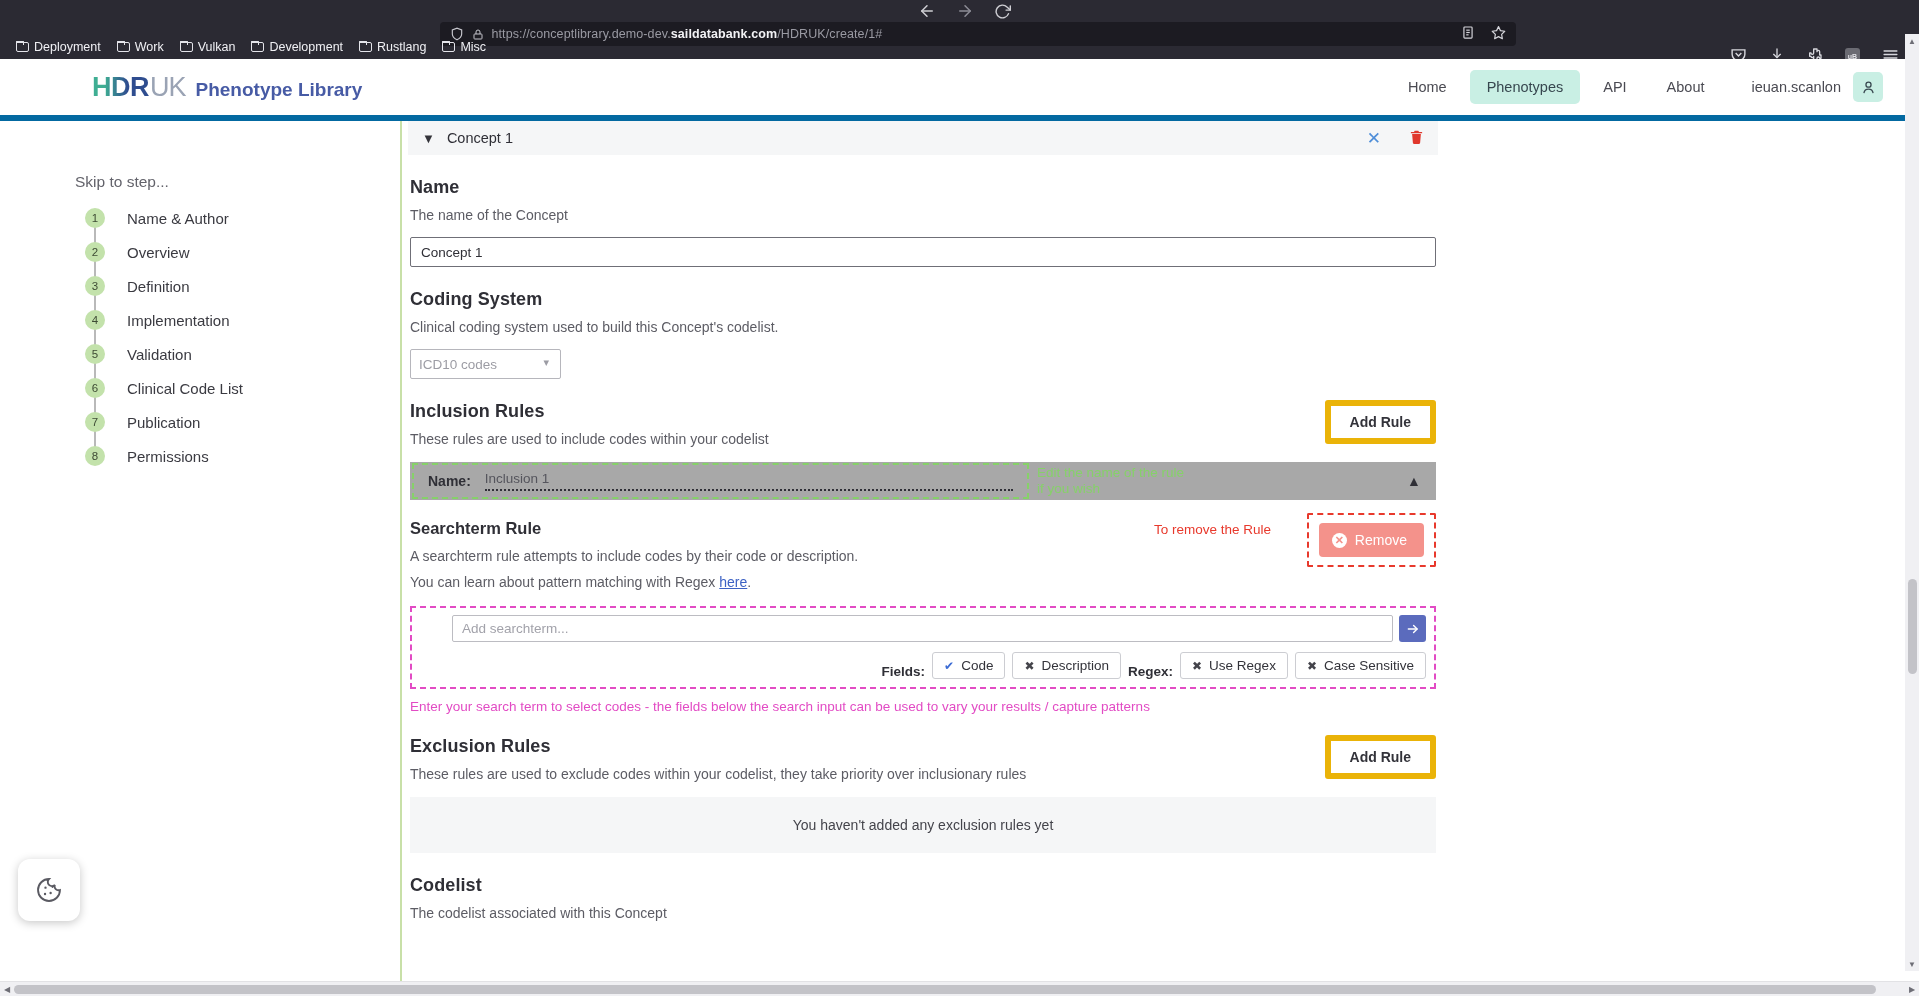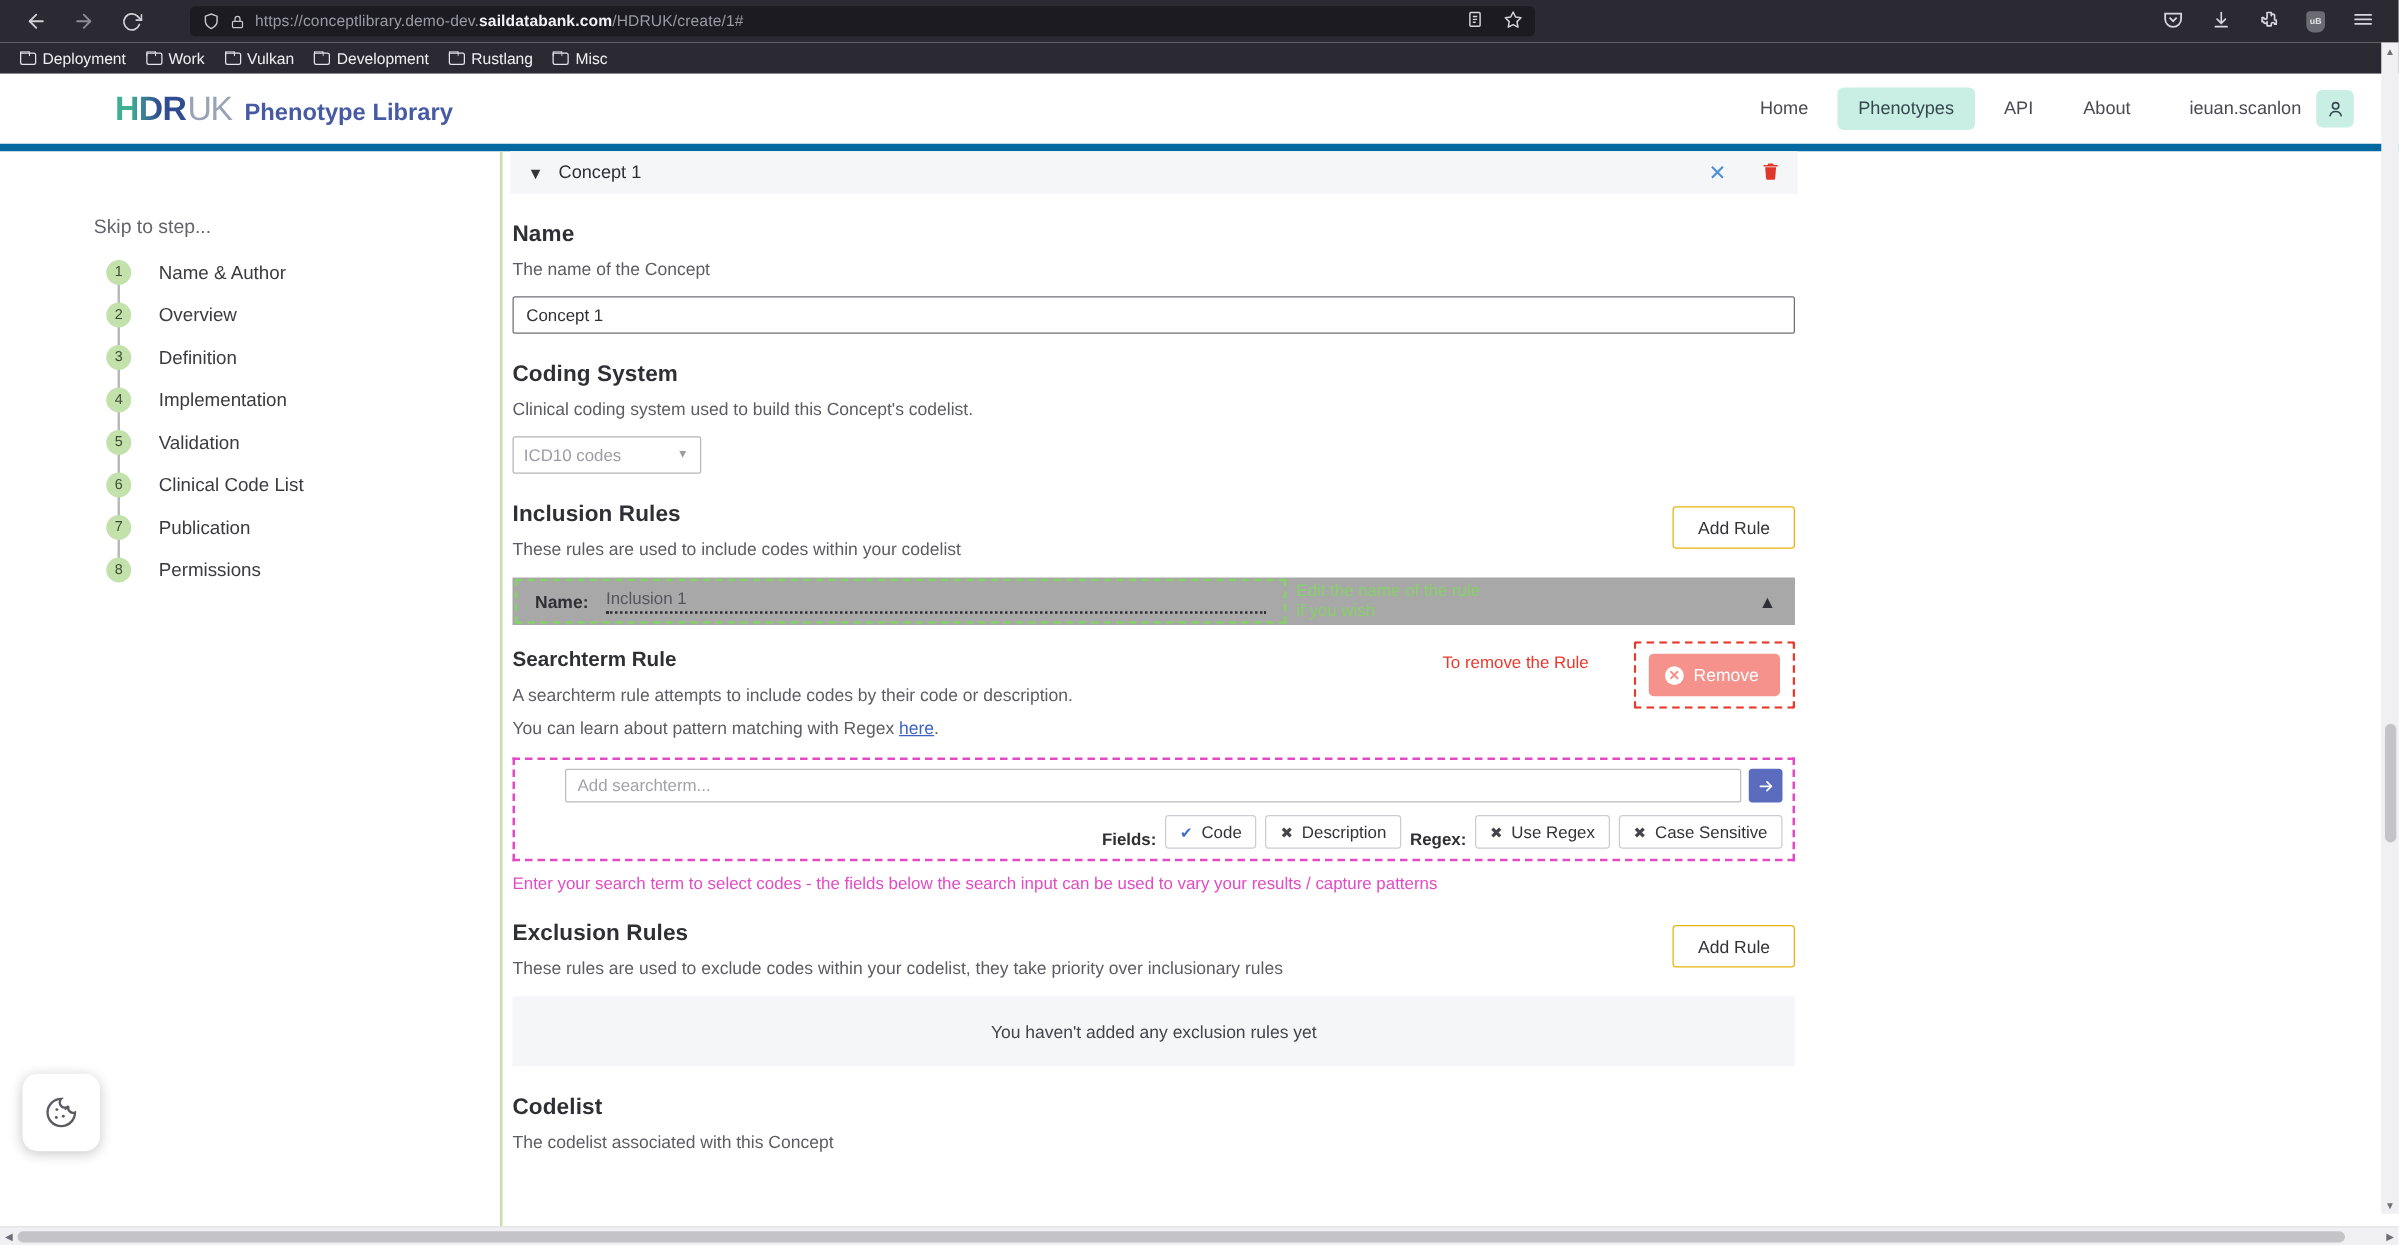--- a/index.html
+++ b/index.html
@@ -5,21 +5,21 @@
   * { box-sizing: border-box; margin: 0; padding: 0; }
   html, body { width: 1919px; height: 996px; overflow: hidden; }
   body {
     font-family: "Liberation Sans", sans-serif;
     background: #ffffff;
     font-size: 14px;
     color: #222;
   }
 
   
-  #browser-chrome { background: #2b2a33; width: 100%; height: 34px; display: flex; align-items: center; padding: 0 8px; }
+  #browser-chrome { background: #2b2a33; width: 100%; height: 34px; display: flex; align-items: center; padding: 0 8px; flex-direction: column; }
   .nav-btns { display: flex; align-items: center; gap: 16px; padding-left: 10px; }
   .nav-btn { width: 22px; height: 22px; display: flex; align-items: center; justify-content: center; color: #cfcfd4; }
   .nav-btn.disabled { color: #8d8d96; }
   .nav-btn svg { display: block; }
   .urlbar {
     flex: 0 0 auto;
     margin-left: 36px;
     width: 1076px; height: 24px;
     background: #1c1b22;
     border-radius: 4px;
@@ -108,23 +108,23 @@
     -webkit-appearance: none; appearance: none;
   }
   .select-wrap { position: relative; display: inline-block; }
   .select-wrap:after {
     content: "\25BE"; position: absolute; right: 12px; top: 21px; color: #9c9ca4; font-size: 11px; pointer-events: none;
   }
 
   .row-head { display: flex; align-items: center; }
   .row-head .grow { flex: 1; }
   .btn-add-rule {
-    margin-top: 18px; background: #fff; border: 1px solid #eab308; border-radius: 3px;
+    margin-top: 18px; background: #fff; border: 6px solid #eab308; border-radius: 3px;
     font-family: "Liberation Sans", sans-serif; font-size: 14px; color: #33333a;
-    padding: 8px 19px; cursor: pointer;
+    padding: 8px 19px; cursor: pointer; font-weight: bold;
   }
 
   
   .rule-bar { margin-top: 15px; display: flex; background: #a8a8a8; height: 38px; align-items: stretch; }
   .rule-name-box {
     flex: 0 0 617px; border: 2px dashed #86d169; margin: 1px 0 1px 2px;
     display: flex; align-items: center; gap: 14px; padding: 0 14px;
   }
   .rule-name-label { font-size: 14px; font-weight: 700; color: #2f2f36; }
   .rule-name-value {

